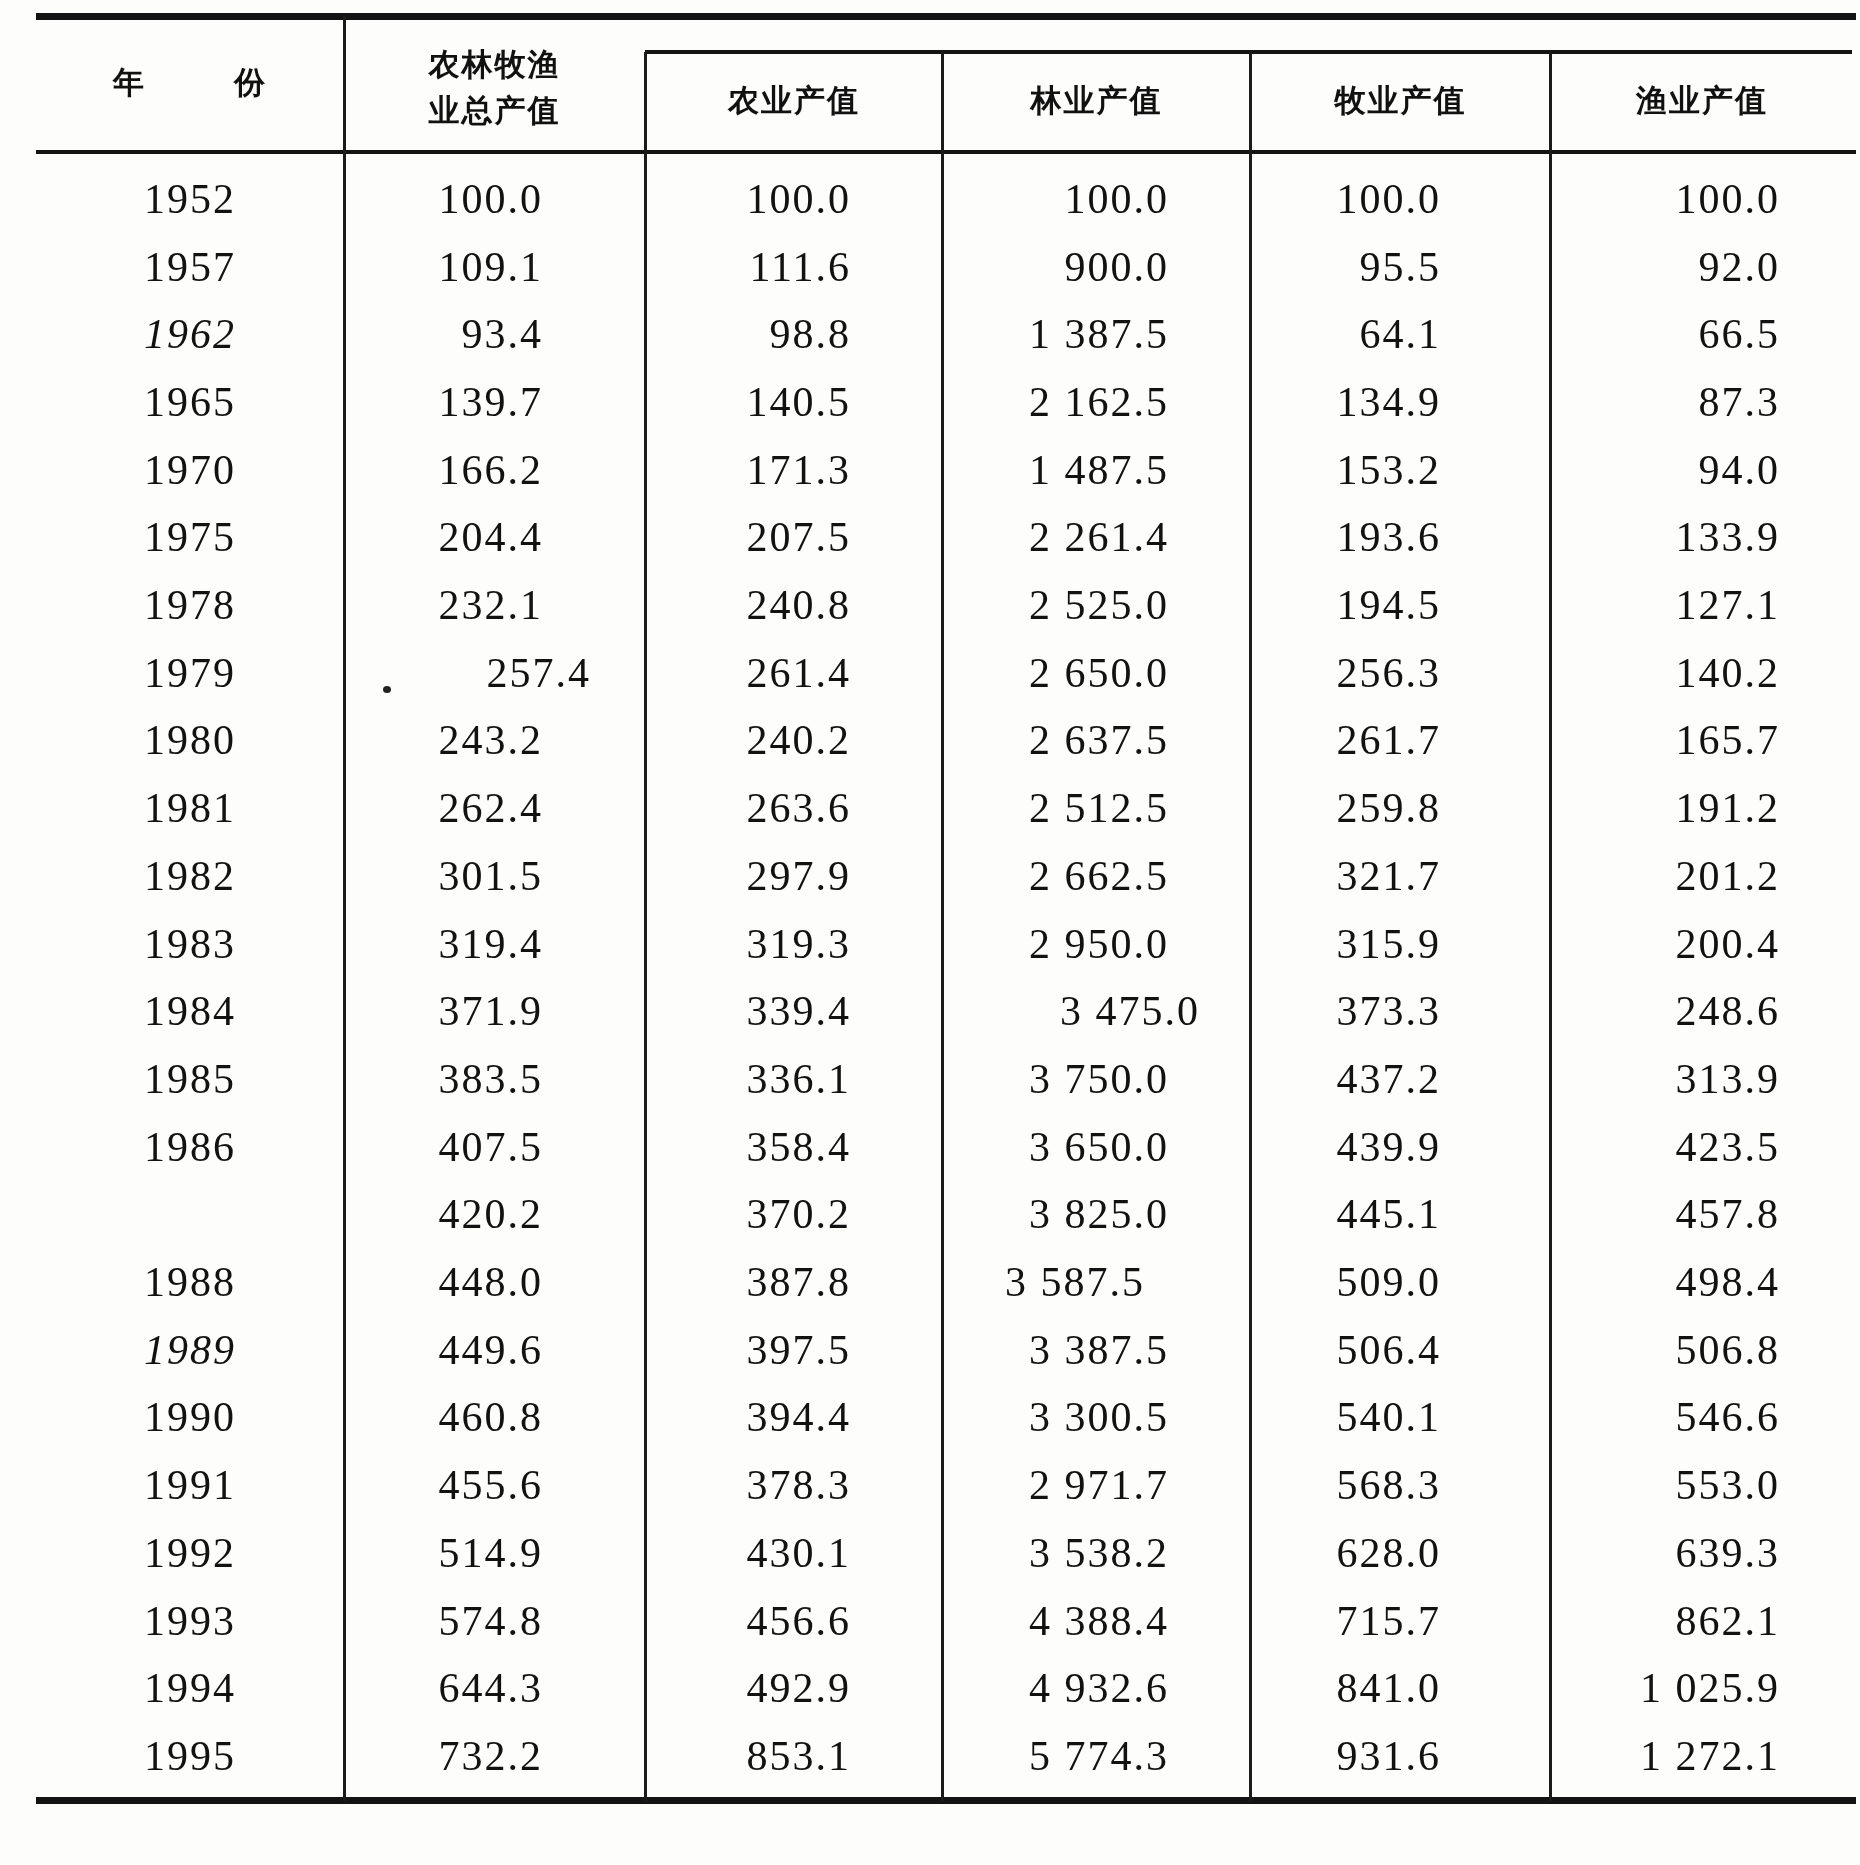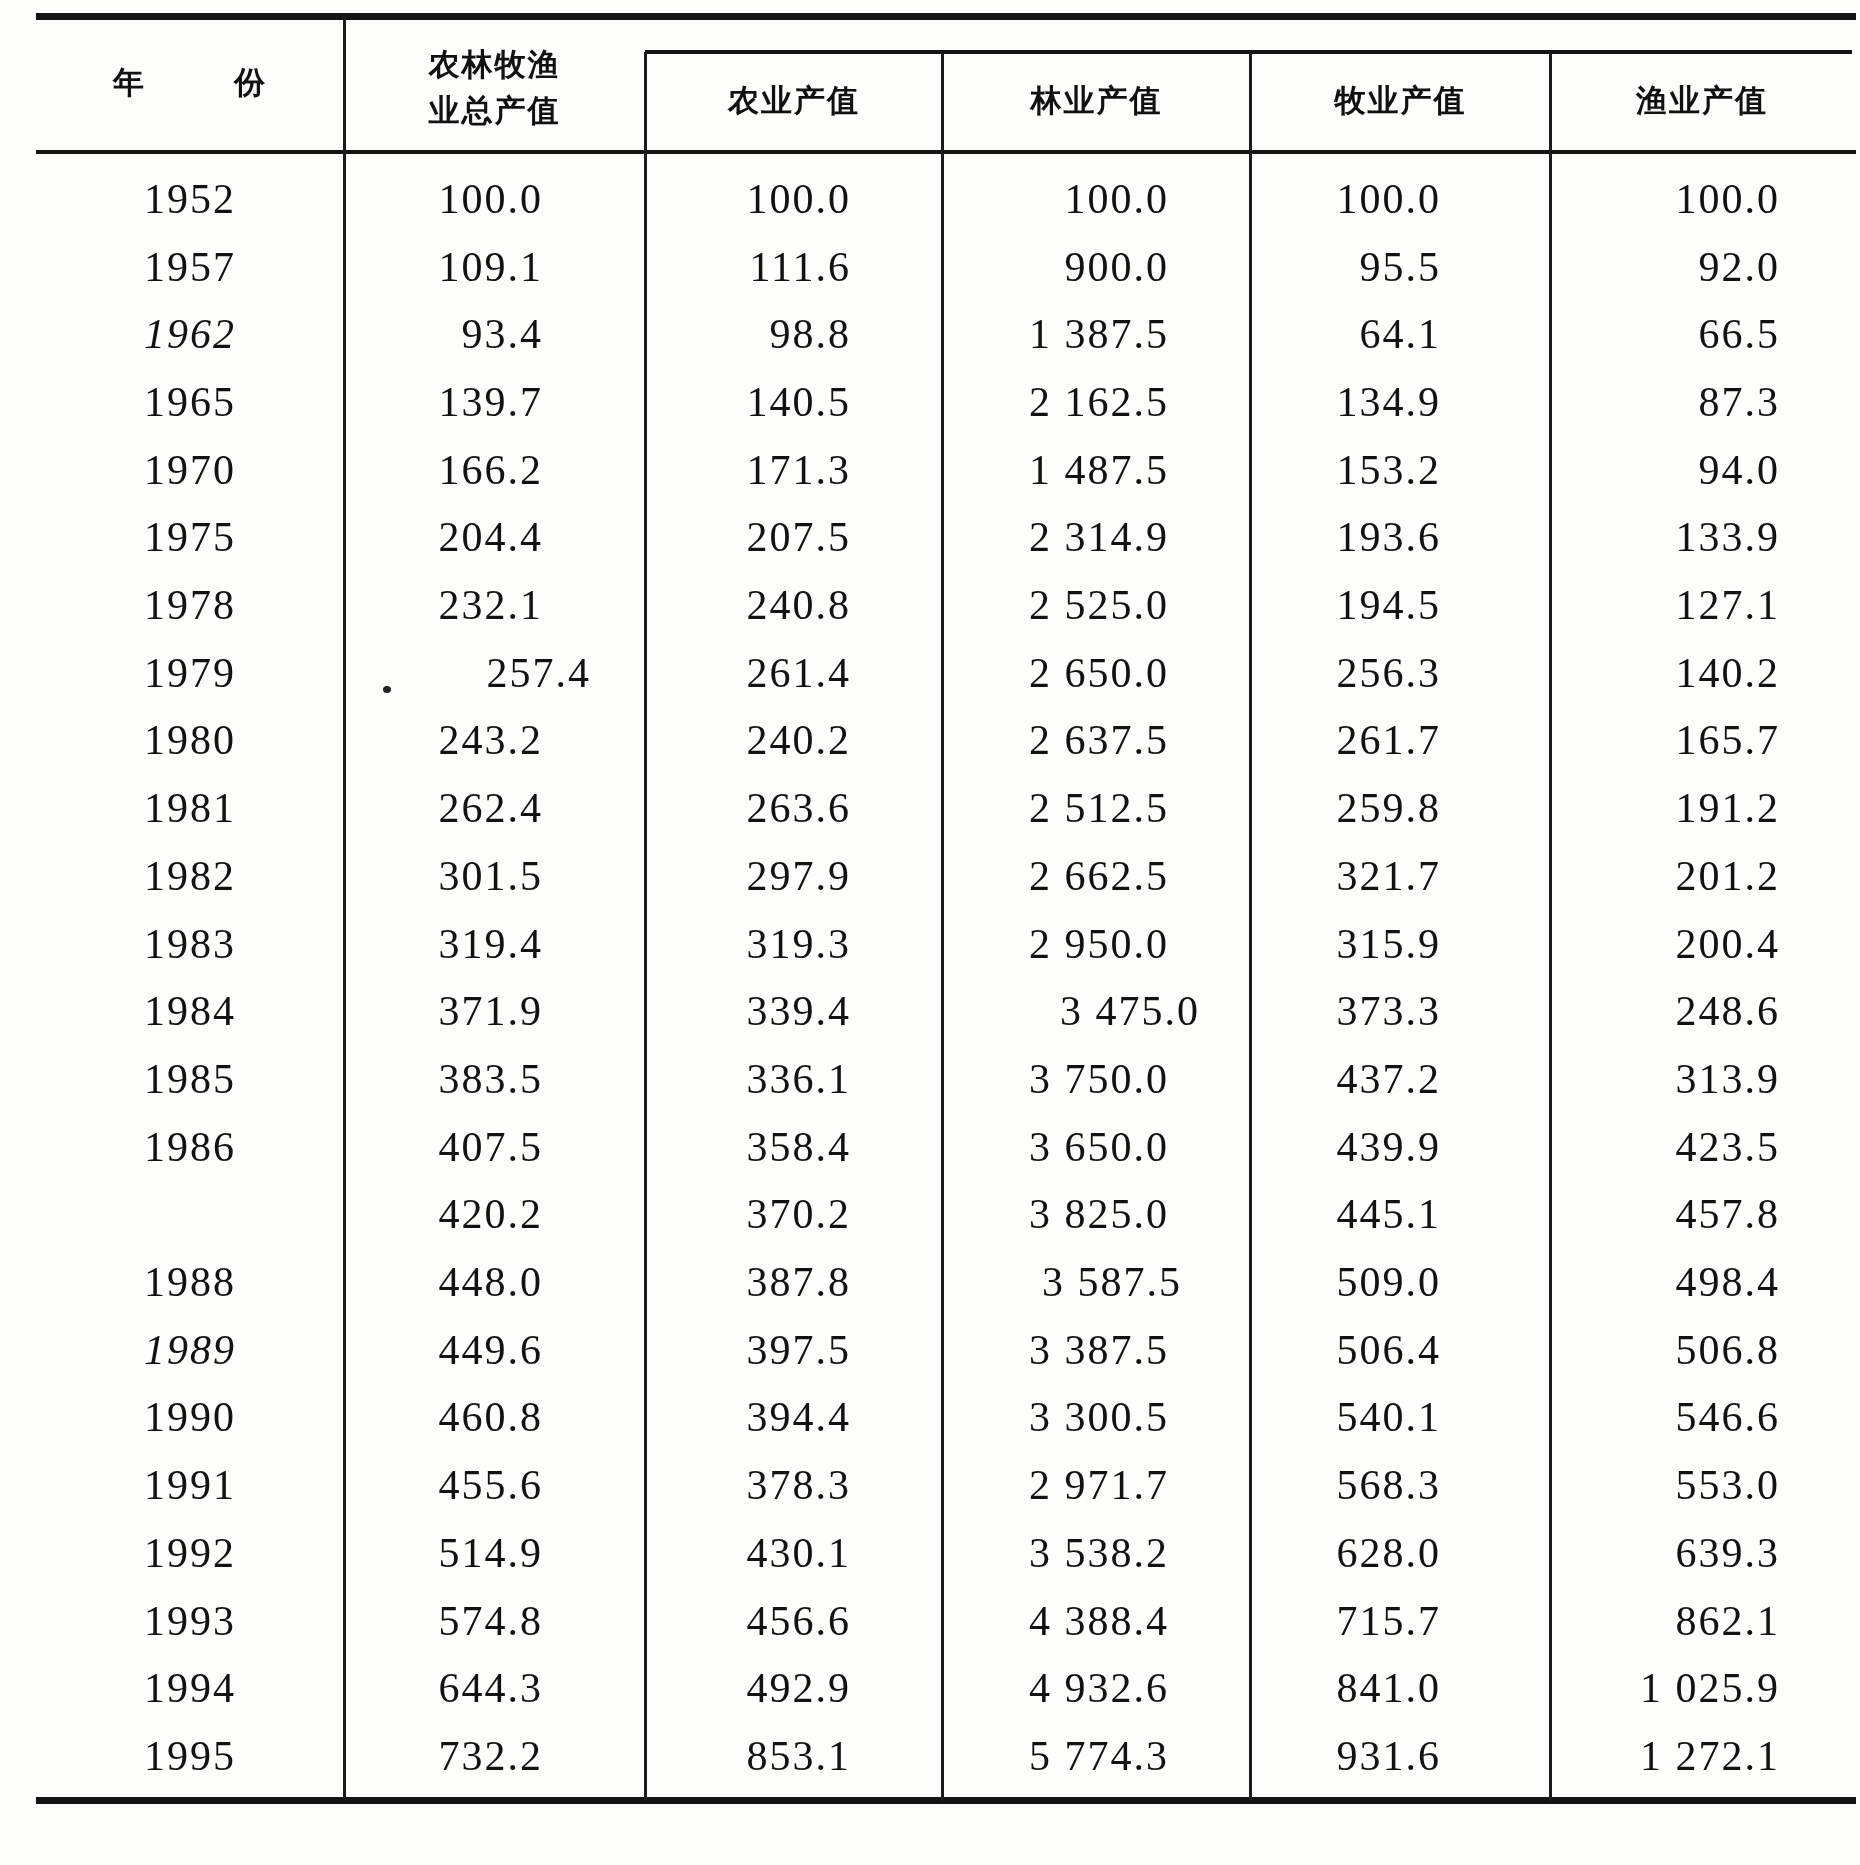--- a/index.html
+++ b/index.html
@@ -96,21 +96,21 @@
       <div class="cell right" style="left: 346px; width: 297px; padding-right: 100px;">166.2</div>
       <div class="cell right" style="left: 647px; width: 294px; padding-right: 90px;">171.3</div>
       <div class="cell right" style="left: 944px; width: 305px; padding-right: 80px;">1 487.5</div>
       <div class="cell right" style="left: 1252px; width: 297px; padding-right: 108px;">153.2</div>
       <div class="cell right" style="left: 1552px; width: 300px; padding-right: 72px;">94.0</div>
     </div>
     <div class="row" style="top: 503.5px; height: 67.7px;">
       <div class="cell center" style="left: 36px; width: 308px;">1975</div>
       <div class="cell right" style="left: 346px; width: 297px; padding-right: 100px;">204.4</div>
       <div class="cell right" style="left: 647px; width: 294px; padding-right: 90px;">207.5</div>
-      <div class="cell right" style="left: 944px; width: 305px; padding-right: 80px;">2 314.9</div>
+      <div class="cell right" style="left: 944px; width: 305px; padding-right: 80px;">2 261.4</div>
       <div class="cell right" style="left: 1252px; width: 297px; padding-right: 108px;">193.6</div>
       <div class="cell right" style="left: 1552px; width: 300px; padding-right: 72px;">133.9</div>
     </div>
     <div class="row" style="top: 571.2px; height: 67.7px;">
       <div class="cell center" style="left: 36px; width: 308px;">1978</div>
       <div class="cell right" style="left: 346px; width: 297px; padding-right: 100px;">232.1</div>
       <div class="cell right" style="left: 647px; width: 294px; padding-right: 90px;">240.8</div>
       <div class="cell right" style="left: 944px; width: 305px; padding-right: 80px;">2 525.0</div>
       <div class="cell right" style="left: 1252px; width: 297px; padding-right: 108px;">194.5</div>
       <div class="cell right" style="left: 1552px; width: 300px; padding-right: 72px;">127.1</div>
@@ -183,21 +183,21 @@
       <div class="cell right" style="left: 346px; width: 297px; padding-right: 100px;">420.2</div>
       <div class="cell right" style="left: 647px; width: 294px; padding-right: 90px;">370.2</div>
       <div class="cell right" style="left: 944px; width: 305px; padding-right: 80px;">3 825.0</div>
       <div class="cell right" style="left: 1252px; width: 297px; padding-right: 108px;">445.1</div>
       <div class="cell right" style="left: 1552px; width: 300px; padding-right: 72px;">457.8</div>
     </div>
     <div class="row" style="top: 1248.2px; height: 67.7px;">
       <div class="cell center" style="left: 36px; width: 308px;">1988</div>
       <div class="cell right" style="left: 346px; width: 297px; padding-right: 100px;">448.0</div>
       <div class="cell right" style="left: 647px; width: 294px; padding-right: 90px;">387.8</div>
-      <div class="cell right" style="left: 937px; width: 305px; padding-right: 60px;">3 587.5</div>
+      <div class="cell right" style="left: 900px; width: 305px; padding-right: 60px;">3 587.5</div>
       <div class="cell right" style="left: 1252px; width: 297px; padding-right: 108px;">509.0</div>
       <div class="cell right" style="left: 1552px; width: 300px; padding-right: 72px;">498.4</div>
     </div>
     <div class="row" style="top: 1315.9px; height: 67.7px;">
       <div class="cell center" style="left: 36px; width: 308px; font-style: italic;">1989</div>
       <div class="cell right" style="left: 346px; width: 297px; padding-right: 100px;">449.6</div>
       <div class="cell right" style="left: 647px; width: 294px; padding-right: 90px;">397.5</div>
       <div class="cell right" style="left: 944px; width: 305px; padding-right: 80px;">3 387.5</div>
       <div class="cell right" style="left: 1252px; width: 297px; padding-right: 108px;">506.4</div>
       <div class="cell right" style="left: 1552px; width: 300px; padding-right: 72px;">506.8</div>

